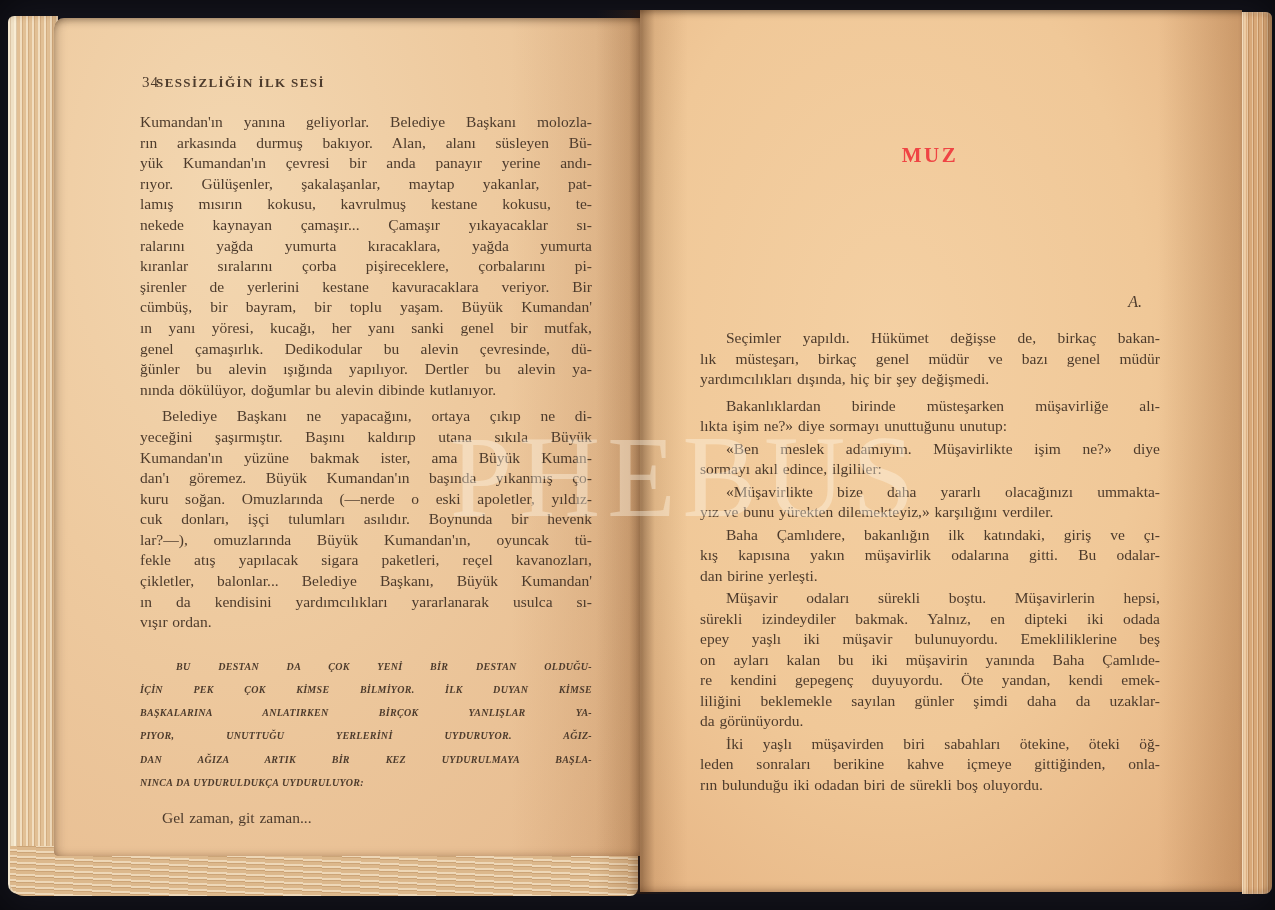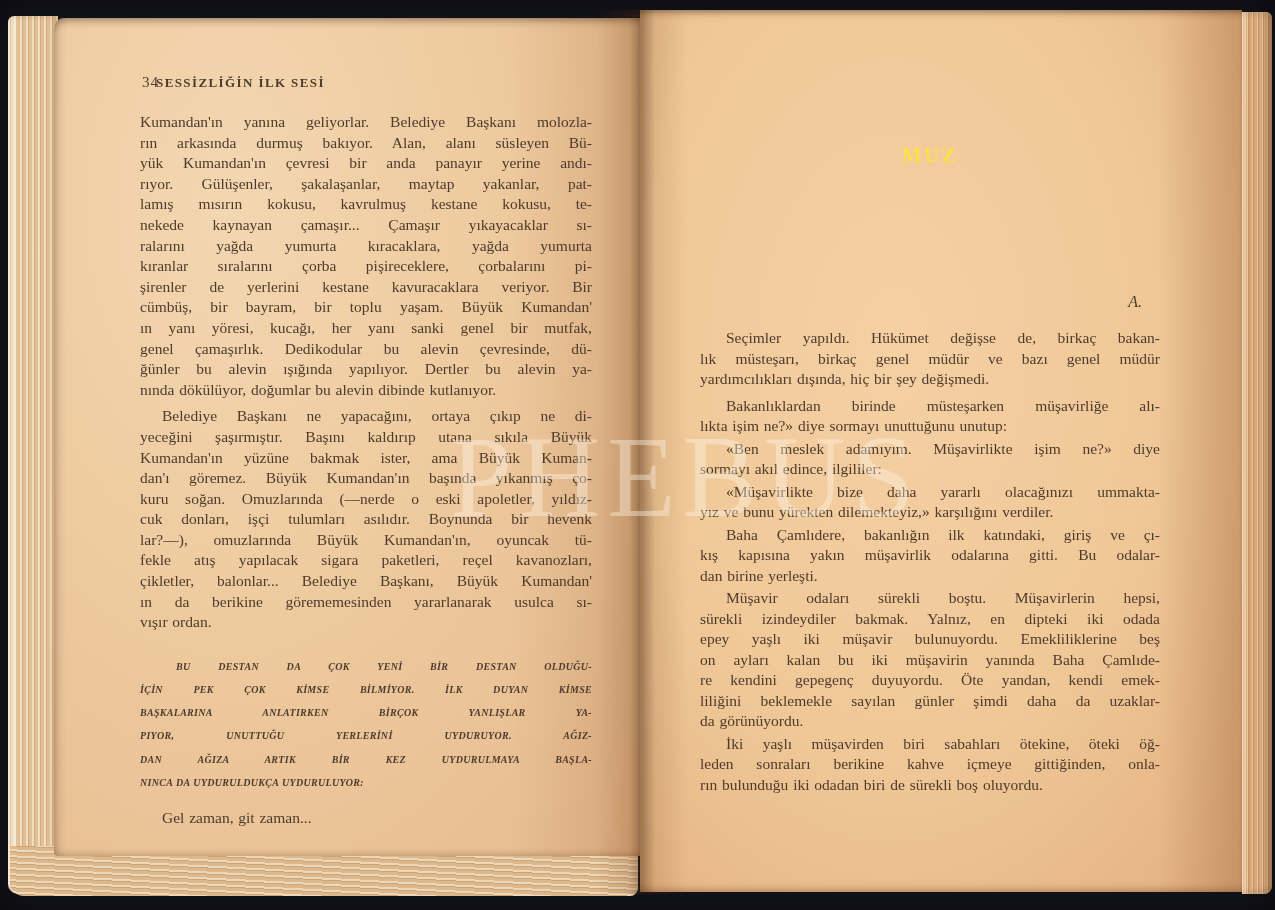--- a/index.html
+++ b/index.html
@@ -92,21 +92,21 @@
   .line.last{text-align-last:left;}
   .body .line{font-size:15.5px;line-height:20.6px;}
   .right-col .body .line{line-height:20.5px;}
   .italic-caps .line{
     font-size:10px;line-height:23.2px;
     font-style:italic;font-weight:600;letter-spacing:.3px;
   }
   .right-title{
     position:absolute;left:700px;top:143px;width:460px;
     text-align:center;font-weight:bold;font-size:21px;letter-spacing:2.5px;
-    color:#fde047;
+    color:#ef4444;
   }
   .right-byline{
     position:absolute;left:700px;top:293px;width:442px;
     text-align:right;font-style:italic;font-size:16px;color:var(--ink,#4d3b2c);
   }
   .watermark{
     position:absolute;left:450px;top:420px;
     font-size:112px;line-height:1;letter-spacing:7px;font-weight:normal;
     color:var(--watermark_color,#fff7e8);opacity:.40;
     pointer-events:none;white-space:nowrap;
@@ -148,21 +148,21 @@
       <div class="para body" style="margin-top: 6px;">
         <div class="line" style="text-indent: 22px;">Belediye Başkanı ne yapacağını, ortaya çıkıp ne di-</div>
         <div class="line">yeceğini şaşırmıştır. Başını kaldırıp utana sıkıla Büyük</div>
         <div class="line">Kumandan'ın yüzüne bakmak ister, ama Büyük Kuman-</div>
         <div class="line">dan'ı göremez. Büyük Kumandan'ın başında yıkanmış ço-</div>
         <div class="line">kuru soğan. Omuzlarında (—nerde o eski apoletler, yıldız-</div>
         <div class="line">cuk donları, işçi tulumları asılıdır. Boynunda bir hevenk</div>
         <div class="line">lar?—), omuzlarında Büyük Kumandan'ın, oyuncak tü-</div>
         <div class="line">fekle atış yapılacak sigara paketleri, reçel kavanozları,</div>
         <div class="line">çikletler, balonlar... Belediye Başkanı, Büyük Kumandan'</div>
-        <div class="line">ın da berikine görememesinden yararlanarak usulca sı-</div>
+        <div class="line">ın da kendisini yardımcılıkları yararlanarak usulca sı-</div>
         <div class="line last">vışır ordan.</div>
       </div>
       <div class="para italic-caps" style="margin-top: 22px;">
         <div class="line" style="text-indent: 36px;">BU DESTAN DA ÇOK YENİ BİR DESTAN OLDUĞU-</div>
         <div class="line">İÇİN PEK ÇOK KİMSE BİLMİYOR. İLK DUYAN KİMSE</div>
         <div class="line">BAŞKALARINA ANLATIRKEN BİRÇOK YANLIŞLAR YA-</div>
         <div class="line">PIYOR, UNUTTUĞU YERLERİNİ UYDURUYOR. AĞIZ-</div>
         <div class="line">DAN AĞIZA ARTIK BİR KEZ UYDURULMAYA BAŞLA-</div>
         <div class="line last">NINCA DA UYDURULDUKÇA UYDURULUYOR:</div>
       </div>

